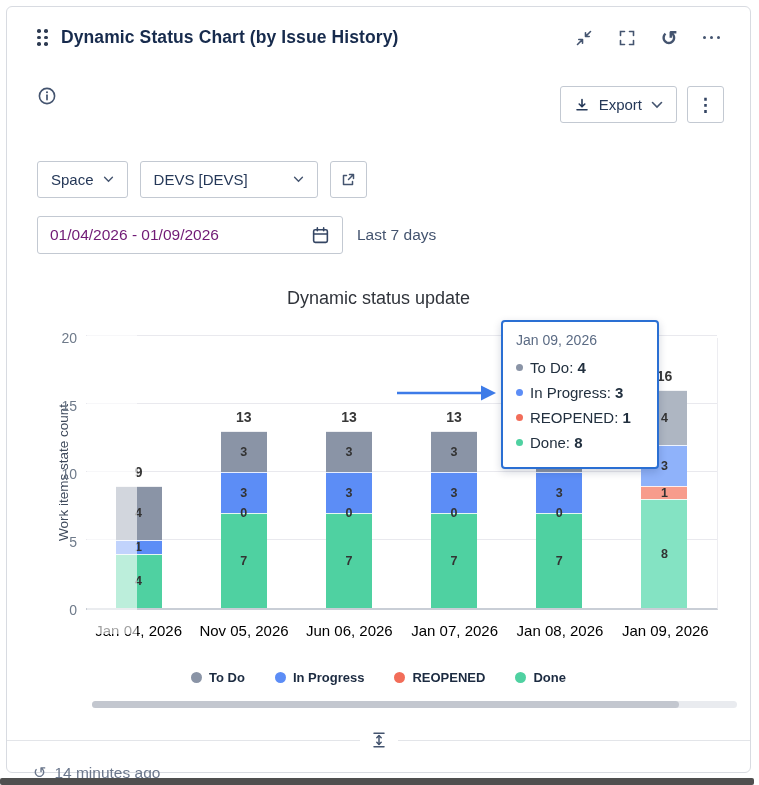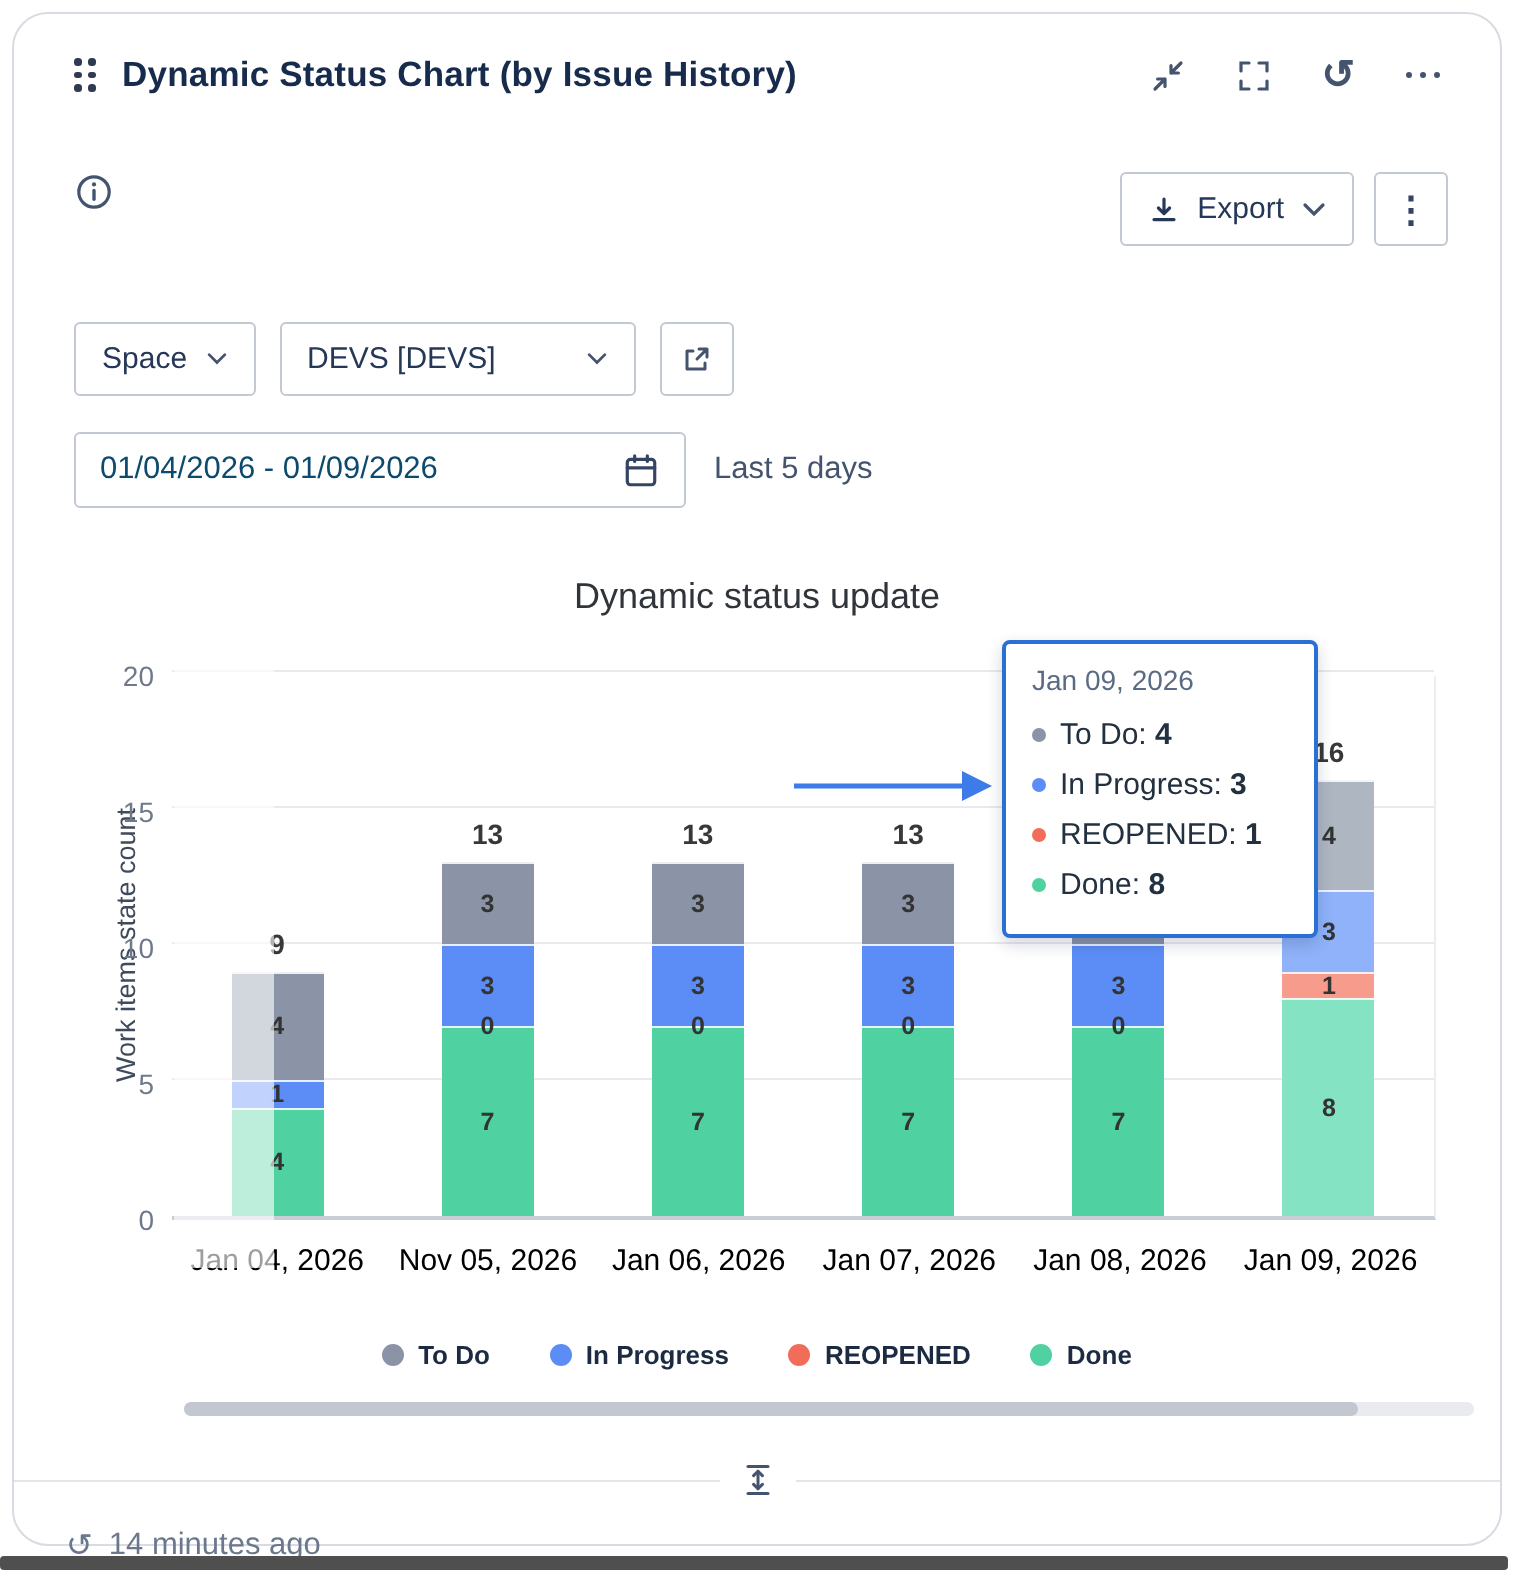--- a/index.html
+++ b/index.html
@@ -3,21 +3,21 @@
 <meta charset="utf-8">
 <style>
   * { box-sizing: border-box; }
   html,body { margin:0; padding:0; }
   body {
     width:759px; height:785px; position:relative; overflow:hidden;
     background:#ffffff; font-family:"Liberation Sans", sans-serif; color:#172b4d;
   }
   .card {
     position:absolute; left:6px; top:6px; width:745px; height:767px;
-    background:#fff; border:1px solid #d8dbe1; border-radius:18px;
+    background:#fff; border:1px solid #d8dbe1; border-radius:6px;
   }
   
   .gadget-header { display:flex; align-items:center; padding:20px 30px 0 30px; }
   .drag-handle { display:grid; grid-template-columns:repeat(2,4px); gap:3px; margin-right:13px; cursor:grab; }
   .drag-handle i { width:3.5px; height:3.5px; border-radius:50%; background:#2e3b52; display:block; }
   h1.title { font-size:17.5px; font-weight:700; color:#172b4d; margin:0; flex:1; letter-spacing:.1px; }
   .header-icons { display:flex; align-items:center; gap:25px; color:#44546f; }
   .ic { display:inline-flex; align-items:center; cursor:pointer; }
   .glyph-refresh { font-size:20px; line-height:18px; font-weight:600; color:#44546f; }
   .hdots { display:inline-flex; gap:3.5px; align-items:center; height:18px; }
@@ -32,21 +32,21 @@
   }
   .btn-square { width:37px; justify-content:center; padding:0; font-size:18px; color:#344563; font-weight:700; }
   
   .filters { display:flex; gap:12px; padding:20px 0 0 30px; }
   .project { width:178px; justify-content:space-between; }
   
   .daterow { display:flex; align-items:center; gap:14px; padding:18px 0 0 30px; }
   .date-input {
     width:306px; height:38px; border:1px solid #c3c9d2; border-radius:3px;
     display:flex; align-items:center; justify-content:space-between; padding:0 12px;
-    font-size:15.5px; color:#0c4a6e; cursor:text; background:#fff;
+    font-size:15.5px; color:#701a75; cursor:text; background:#fff;
   }
   .period { font-size:15.5px; color:#44546f; }
   
   .chart { position:relative; height:372px; margin-top:32px; }
   .chart-title { position:absolute; top:2px; left:0; right:0; text-align:center; font-size:18px; color:#30343b; }
   .ylabel { position:absolute; left:-80px; top:179px; width:272px; text-align:center;
             font-size:13.5px; color:#3f4a5c; transform:rotate(-90deg); }
   .yticks { position:absolute; left:28px; top:52px; width:42px; height:272px; }
   .ytick { position:absolute; right:0; width:42px; text-align:right; font-size:14px; color:#6e7a8a; height:18px; line-height:18px; }
   .plot { position:absolute; left:79px; top:52px; width:632px; height:272px;
@@ -186,21 +186,21 @@
       <span>01/04/2026 - 01/09/2026</span>
       <span class="ic">
         <svg width="19" height="19" viewBox="0 0 18 18" fill="none" stroke="#344563" stroke-width="1.5" stroke-linecap="round">
           <rect x="2.5" y="3.5" width="13" height="12" rx="1.5"></rect>
           <line x1="2.5" y1="7.5" x2="15.5" y2="7.5"></line>
           <line x1="6" y1="1.8" x2="6" y2="4.5"></line>
           <line x1="12" y1="1.8" x2="12" y2="4.5"></line>
         </svg>
       </span>
     </div>
-    <span class="period">Last 5 days</span>
+    <span class="period">Last 7 days</span>
   </div>
 
   <div class="chart">
     <div class="chart-title">Dynamic status update</div>
     <div class="ylabel">Work items state count</div>
     <div class="yticks">
         <div class="ytick" style="bottom: -9px;">0</div>
         <div class="ytick" style="bottom: 59px;">5</div>
         <div class="ytick" style="bottom: 127px;">10</div>
         <div class="ytick" style="bottom: 195px;">15</div>
@@ -304,21 +304,21 @@
             <div class="seg" style="bottom: 163.2px; height: 54.4px; background: rgb(174, 182, 194);">
               <span>4</span>
             </div>
             <div class="total-label" style="bottom: 223.6px;">16</div>
           </div>
         </div>
       </div>
     <div class="xrow">
         <div class="xlabel">Jan 04, 2026</div>
         <div class="xlabel">Nov 05, 2026</div>
-        <div class="xlabel">Jan 06, 2026</div>
+        <div class="xlabel">Jun 06, 2026</div>
         <div class="xlabel">Jan 07, 2026</div>
         <div class="xlabel">Jan 08, 2026</div>
         <div class="xlabel">Jan 09, 2026</div>
       </div>
     <div class="fade-overlay"></div>
     <svg class="arrow" width="104" height="22" viewBox="0 0 104 22">
       <line x1="2" y1="11" x2="86" y2="11" stroke="#3d7be8" stroke-width="2.6"></line>
       <polygon points="86,3.5 101,11 86,18.5" fill="#3d7be8"></polygon>
     </svg>
     <div class="tooltip">

